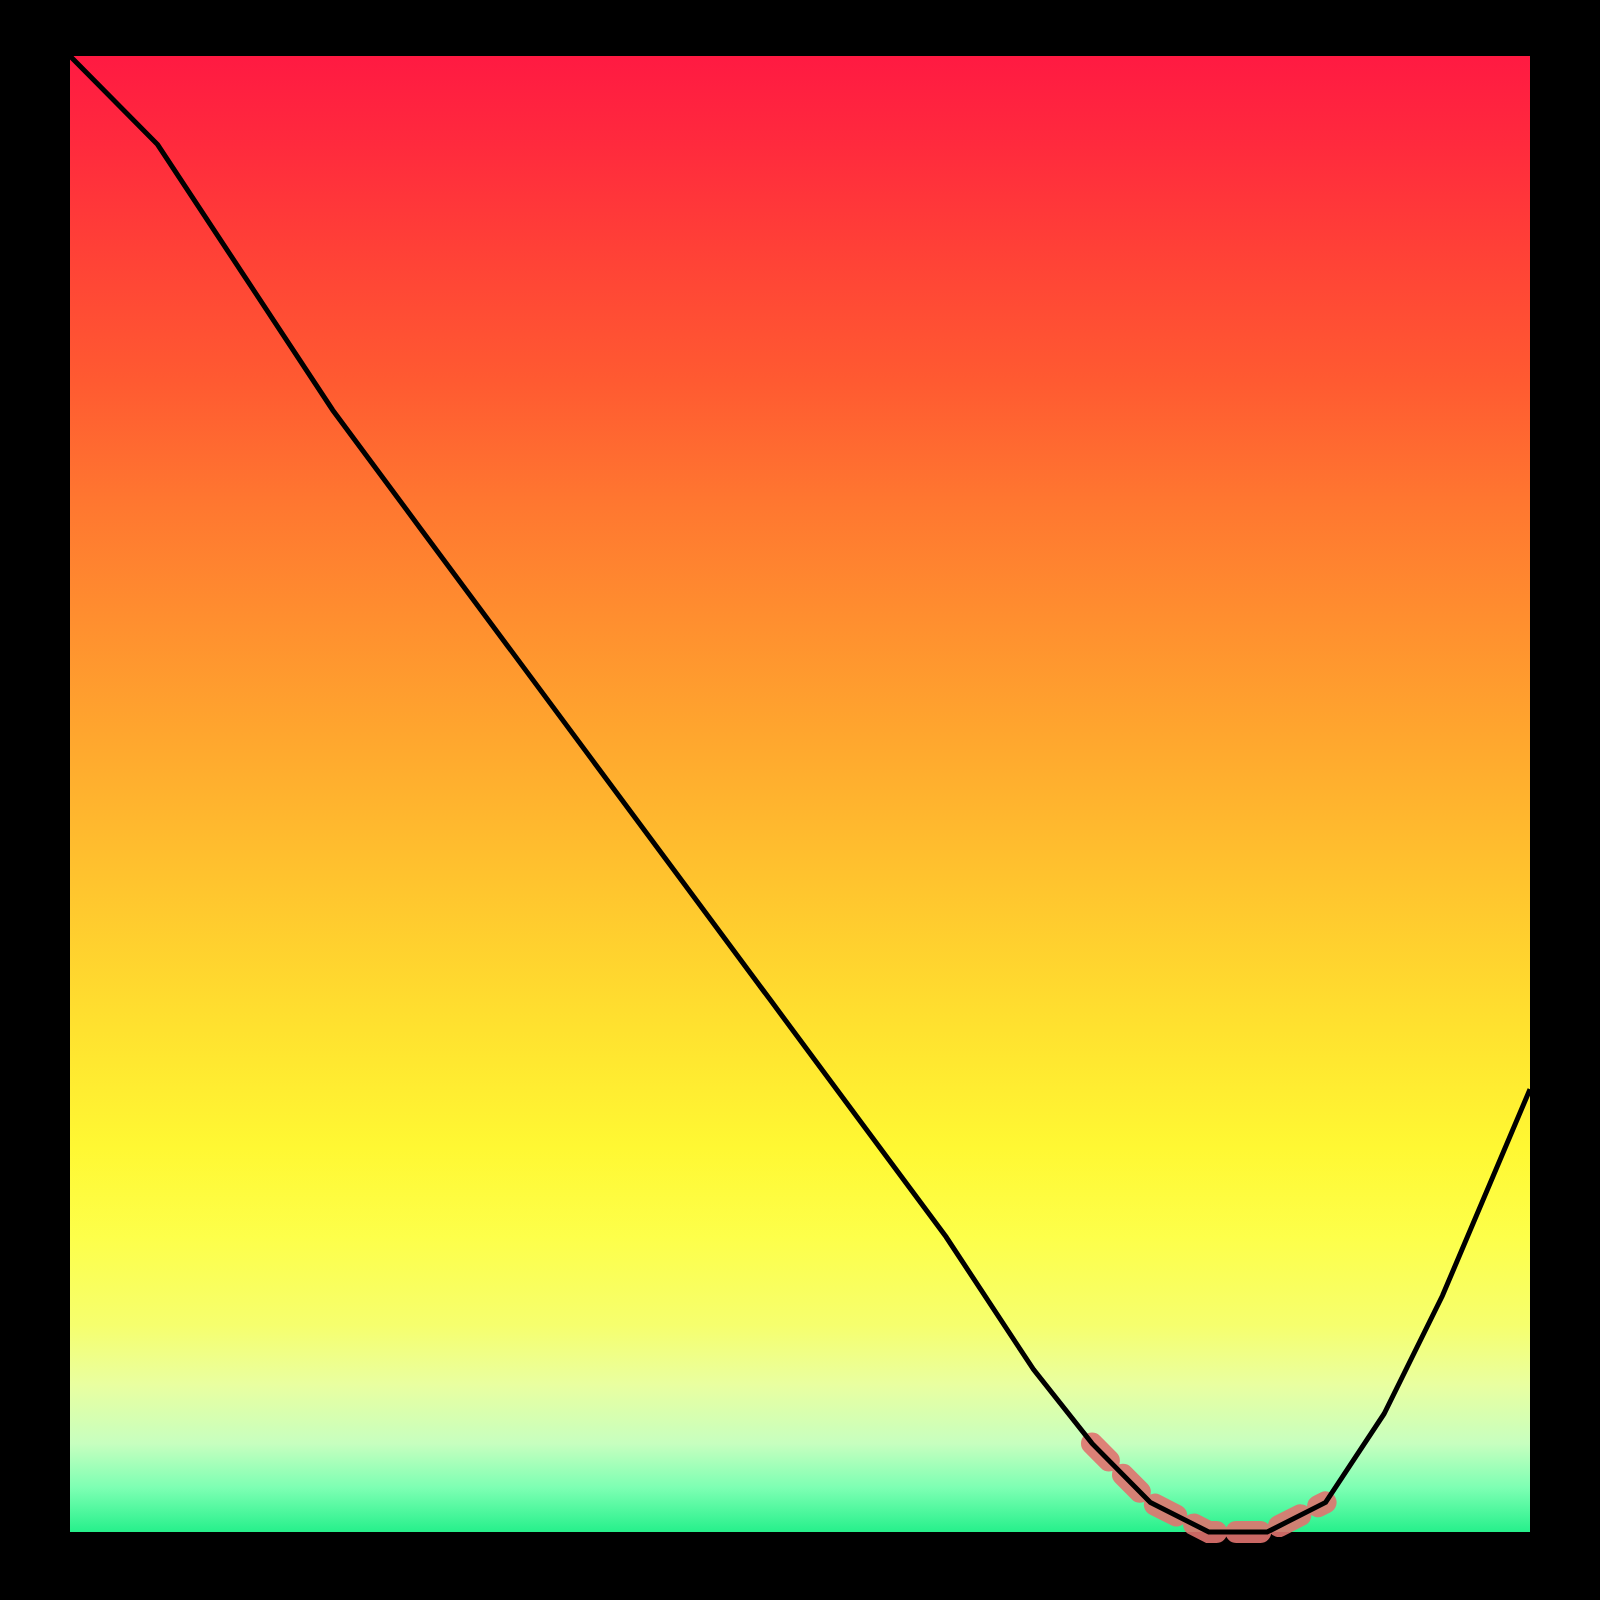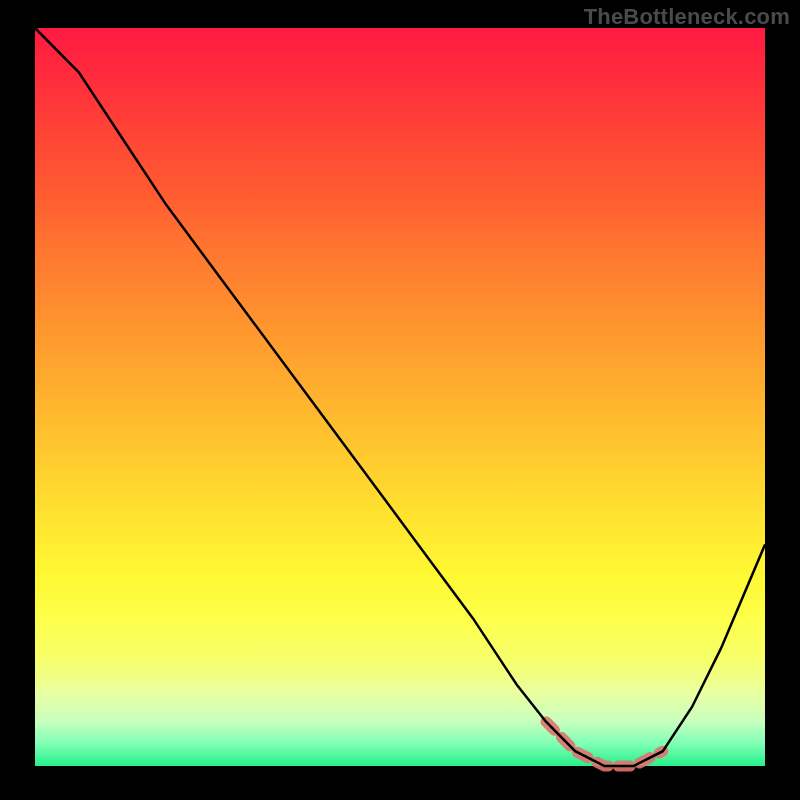--- a/index.html
+++ b/index.html
@@ -74,21 +74,20 @@
     stroke-linecap: round;
     stroke-dasharray: 12 10;
     fill: none;
     opacity: 0.9;
   }
 </style>
 </head>
 <body>
 
 <div class="frame">
-  <div class="watermark">TheBottleneck.com</div>
 
   <div class="plot">
     <div class="gradient"></div>
     <svg class="curve" viewBox="0 0 730 738" preserveAspectRatio="none">
       <path class="highlight" d="M511.0 693.7 L540.2 723.2 L569.4 738.0 L598.6 738.0 L627.8 723.2 "></path>
       <path class="curve-line" d="M0.0 0.0 L43.8 44.3 L87.6 110.7 L131.4 177.1 L175.2 236.2 L219.0 295.2 L262.8 354.2 L306.6 413.3 L350.4 472.3 L394.2 531.4 L438.0 590.4 L481.8 656.8 L511.0 693.7 L540.2 723.2 L569.4 738.0 L598.6 738.0 L627.8 723.2 L657.0 679.0 L686.2 619.9 L730.0 516.6 "></path>
     </svg>
   </div>
 </div>
 

